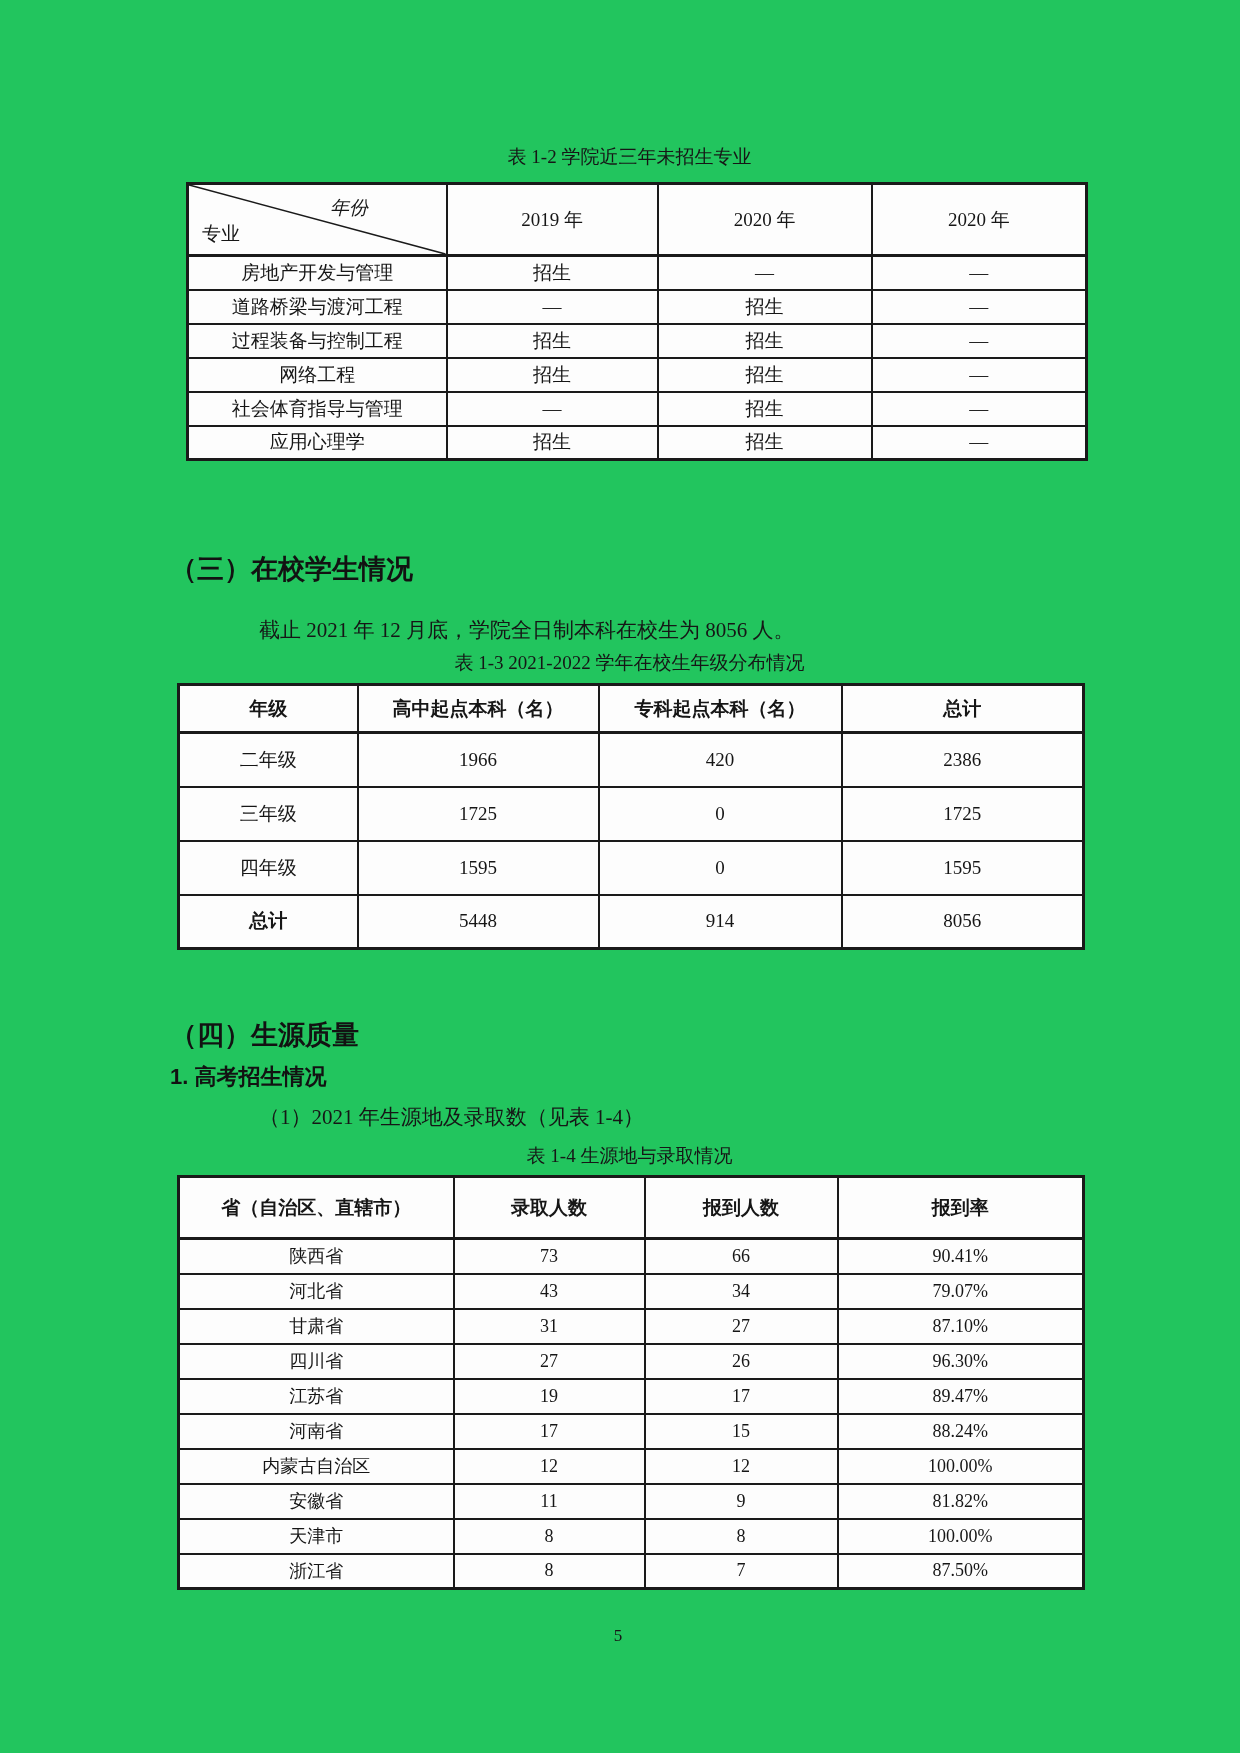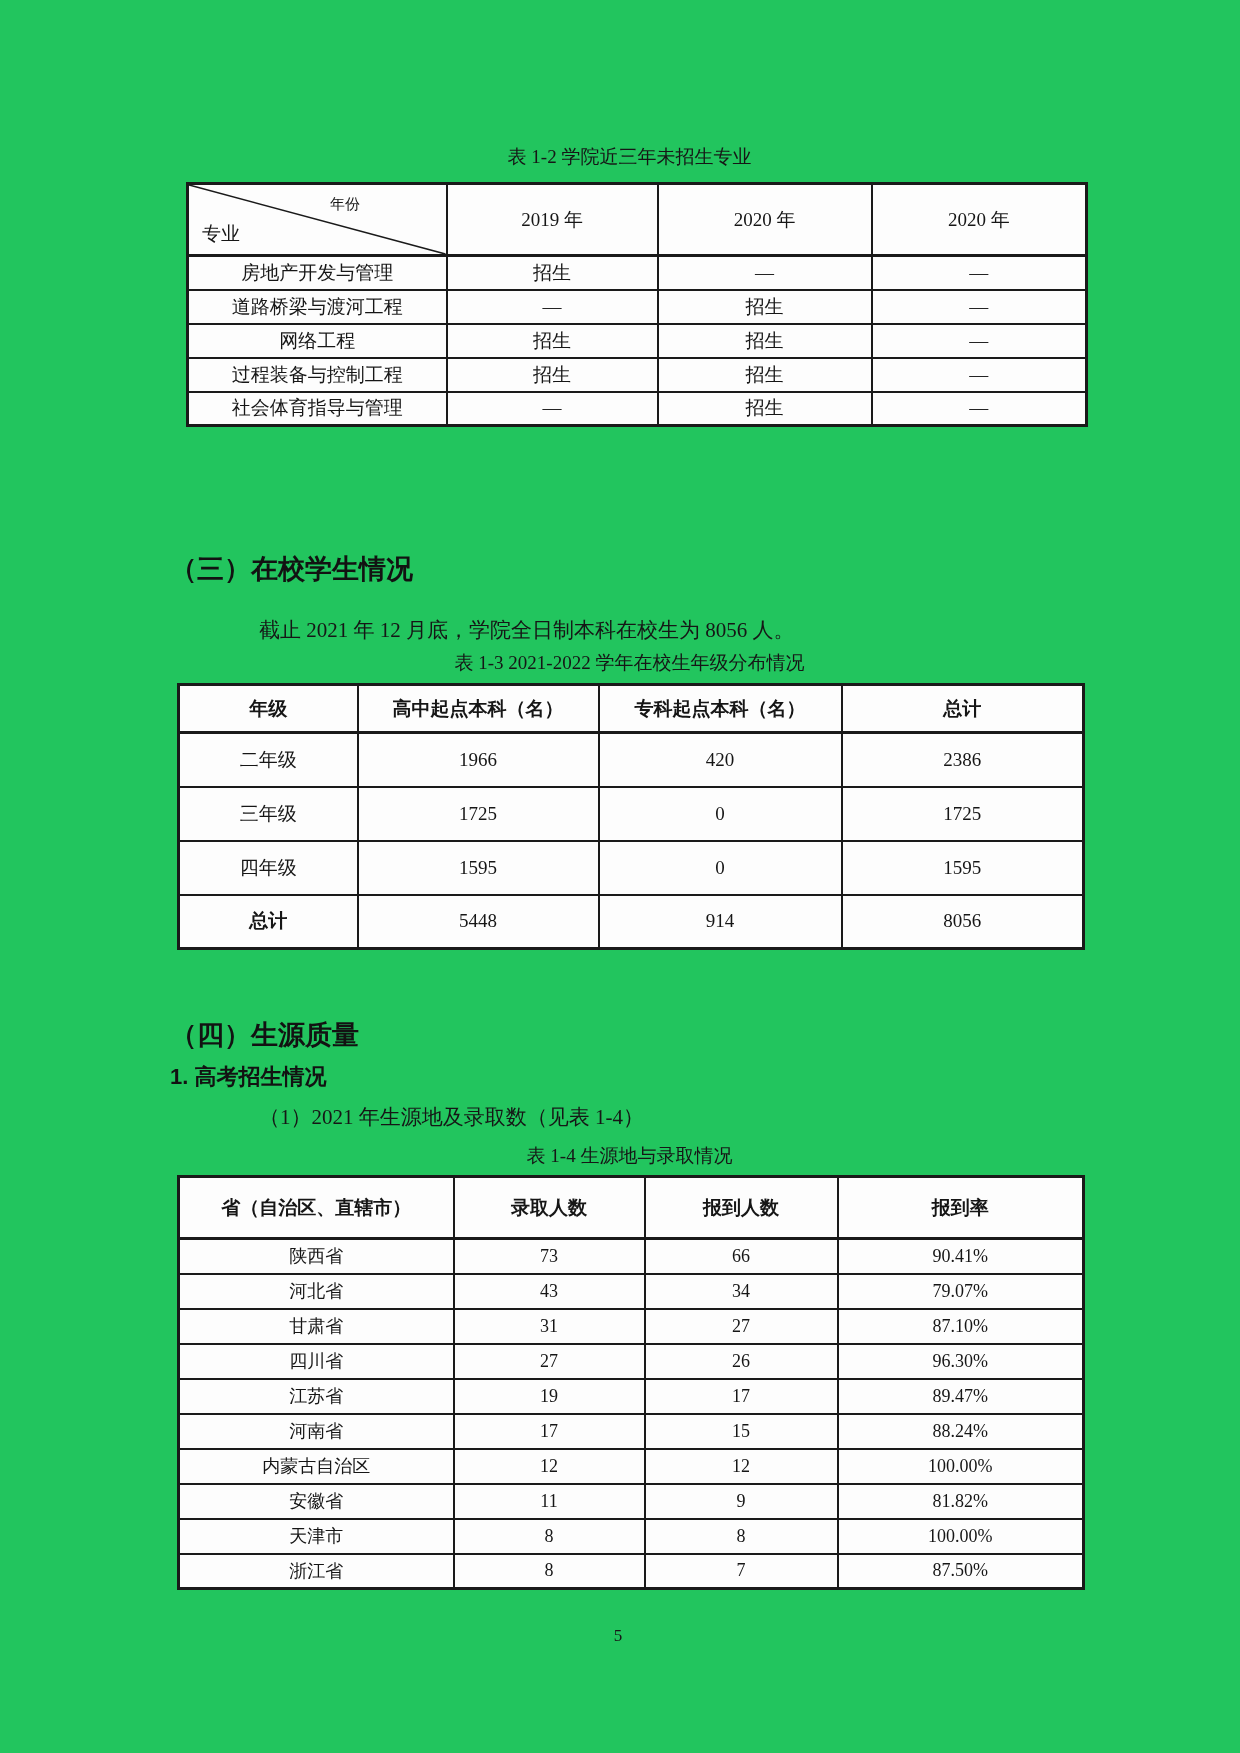--- a/index.html
+++ b/index.html
@@ -41,21 +41,21 @@
   }
   .t14 tr.header{height:62px;}
   .t14 tr.data{height:35px;}
   .t14 td{font-size:18px;}
   .t14 tr.header td{
     font-family:Liberation Mono, monospace;
     font-weight:bold;font-size:19px;margin-top:32px;
   }
   .diag-cell{position:relative;}
   .diag-svg{position:absolute;left:0;top:0;width:100%;height:100%;display:block;}
-  .diag-top{position:absolute;top:10px;left:55%;font-size:15px;}
+  .diag-top{position:absolute;top:10px;left:55%;font-size:19px;font-style:italic;}
   .diag-bottom{position:absolute;bottom:7px;left:13px;font-size:19px;}
   .page-num{
     position:absolute;top:1626px;left:0;width:1236px;text-align:center;
     font-size:17px;line-height:20px;
   }
 </style>
 </head>
 <body>
 
 <div class="page">
@@ -88,34 +88,40 @@
         <td>—</td>
         <td>—</td>
       </tr>
       <tr class="data">
         <td>道路桥梁与渡河工程</td>
         <td>—</td>
         <td>招生</td>
         <td>—</td>
       </tr>
       <tr class="data">
+        <td>过程装备与控制工程</td>
+        <td>招生</td>
+        <td>招生</td>
+        <td>—</td>
+      </tr>
+      <tr class="data">
         <td>网络工程</td>
         <td>招生</td>
         <td>招生</td>
         <td>—</td>
       </tr>
       <tr class="data">
-        <td>过程装备与控制工程</td>
-        <td>招生</td>
-        <td>招生</td>
-        <td>—</td>
-      </tr>
-      <tr class="data">
         <td>社会体育指导与管理</td>
         <td>—</td>
+        <td>招生</td>
+        <td>—</td>
+      </tr>
+      <tr class="data">
+        <td>应用心理学</td>
+        <td>招生</td>
         <td>招生</td>
         <td>—</td>
       </tr>
     </tbody>
   </table>
 
   <div class="heading" style="top:553px">（三）在校学生情况</div>
   <div class="para" style="top:617px">截止 2021 年 12 月底，学院全日制本科在校生为 8056 人。</div>
 
   <div class="caption" style="top:652px">表 1-3 2021-2022 学年在校生年级分布情况</div>

